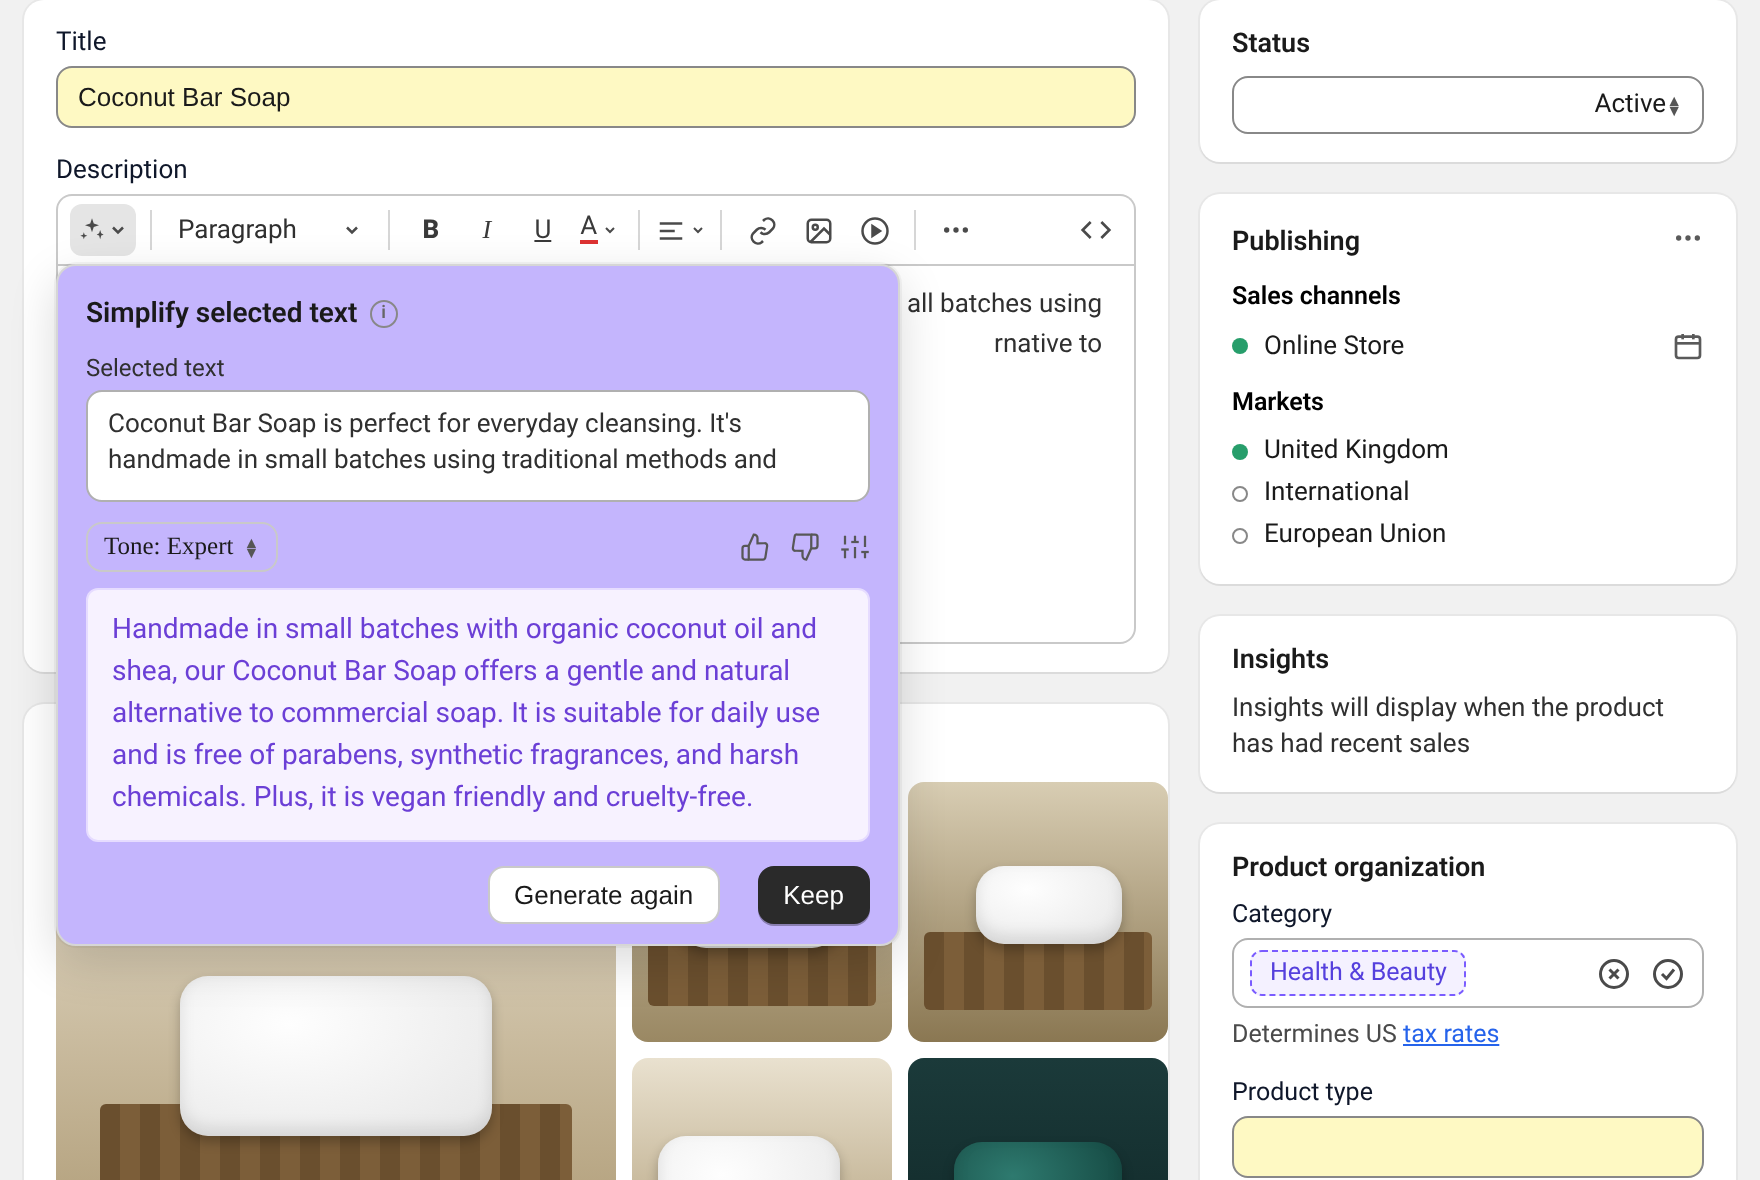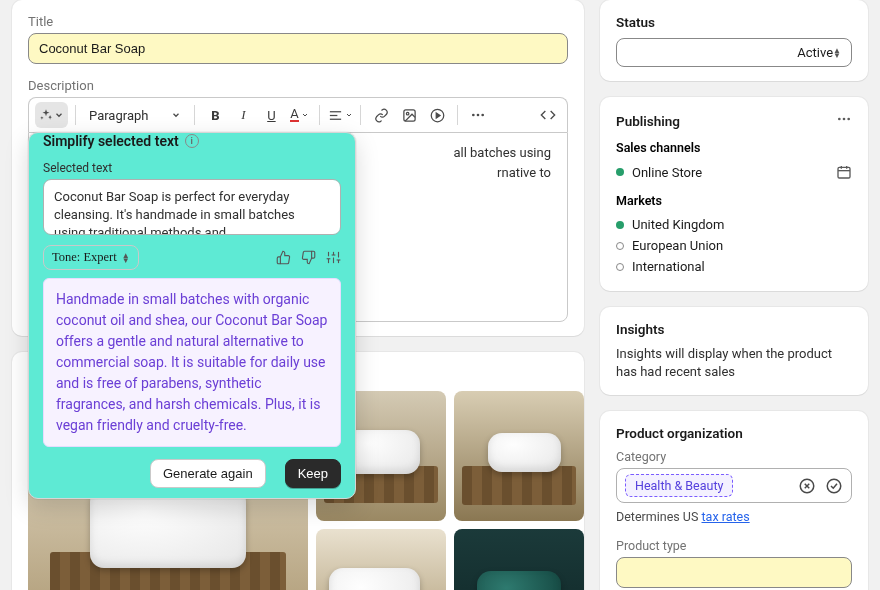--- a/index.html
+++ b/index.html
@@ -22,21 +22,21 @@
 
   .card {
     background: #fff;
     border-radius: 10px;
     padding: 14px 16px;
     margin-bottom: 16px;
     box-shadow: 0 1px 0 rgba(0,0,0,0.05), 0 0 0 1px rgba(0,0,0,0.04);
   }
   .field-label {
     font-size: 13px;
-    color: #737373;
+    color: #0f172a;
     margin-bottom: 4px;
     display: block;
   }
   .text-input {
     width: 100%;
     border: 1px solid #888;
     border-radius: 8px;
     padding: 7px 10px;
     font-size: 13px;
     color: #1a1a1a;
@@ -95,27 +95,27 @@
     color: #303030;
     line-height: 1.5;
     position: relative;
   }
 
   
   .ai-panel {
     position: absolute;
     top: 34px;
     left: -1px;
-    width: 328px;
-    background: #5eead4;
+    width: 422px;
+    background: #c4b5fd;
     border: 1px solid #d6d6d6;
     border-radius: 10px;
     box-shadow: 0 8px 24px rgba(0,0,0,0.15), 0 0 0 1px rgba(0,0,0,0.04);
     z-index: 10;
-    padding: 0 14px 10px;
+    padding: 16px 14px 10px;
   }
   .ai-title-row {
     display: flex;
     align-items: center;
     gap: 6px;
     font-weight: 600;
     font-size: 14px;
     margin-bottom: 12px;
   }
   .info-icon {
@@ -484,25 +484,25 @@
           </svg>
       </div>
 
       <div class="sub-heading" style="margin-top:10px">Markets</div>
       <div class="market-row">
         <span class="dot"></span>
         <span>United Kingdom</span>
       </div>
       <div class="market-row">
         <span class="dot hollow"></span>
-        <span>European Union</span>
+        <span>International</span>
       </div>
       <div class="market-row">
         <span class="dot hollow"></span>
-        <span>International</span>
+        <span>European Union</span>
       </div>
     </div>
 
     <div class="card">
       <div class="side-title">Insights</div>
       <div class="insights-text">Insights will display when the product has had recent sales</div>
     </div>
 
     <div class="card">
       <div class="side-title">Product organization</div>

